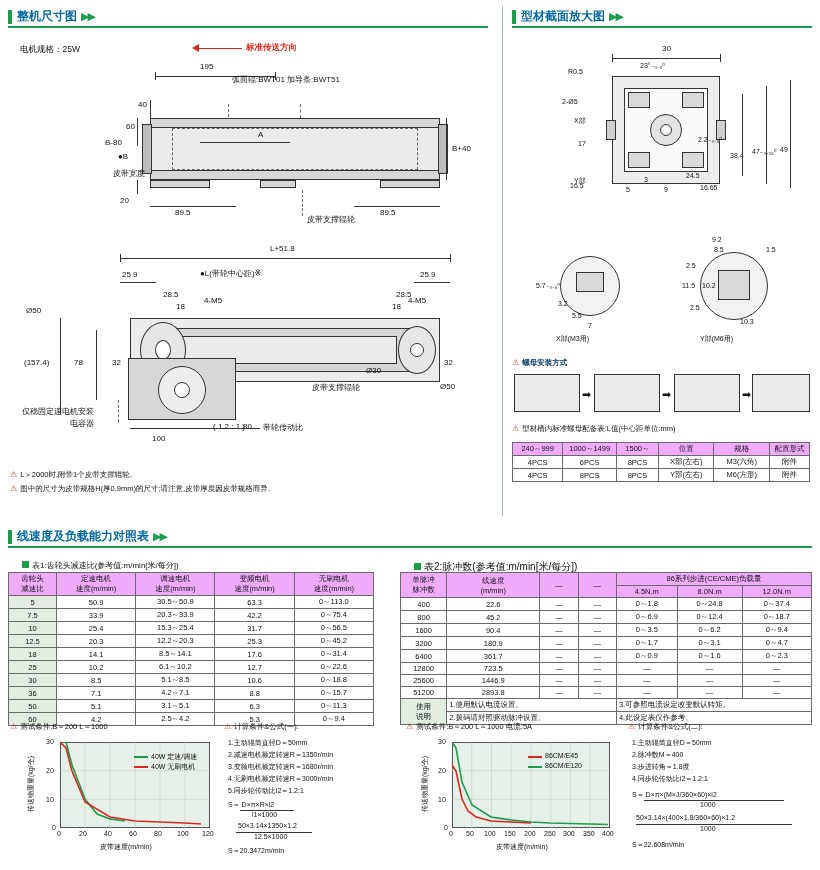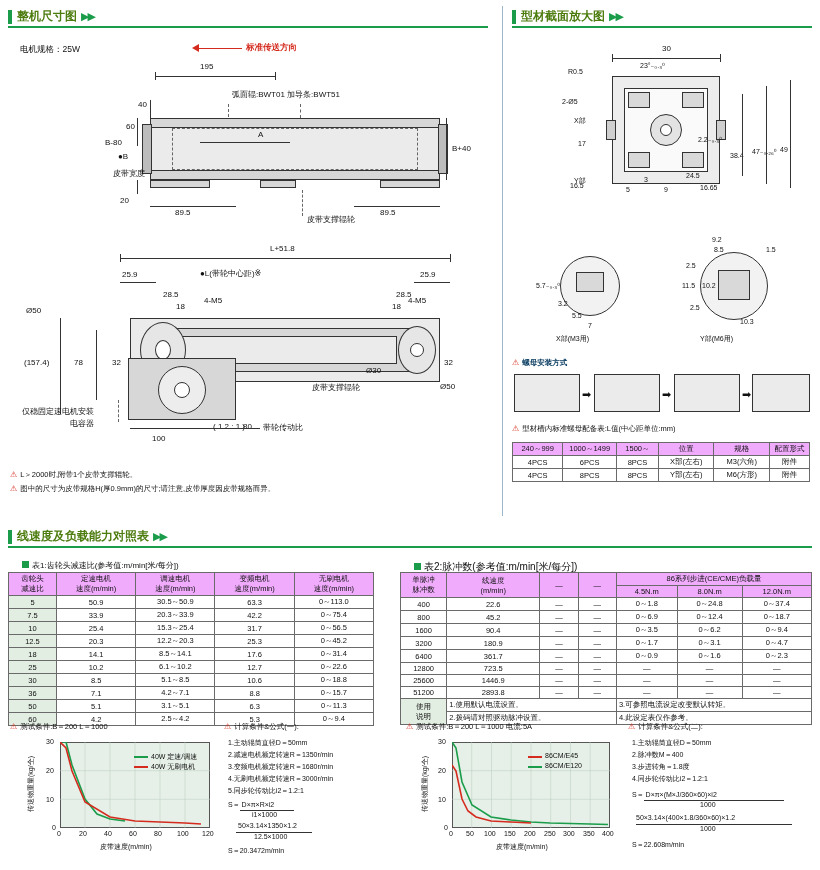--- a/index.html
+++ b/index.html
@@ -3,21 +3,21 @@
 <meta charset="utf-8">
 <style>
   html,body{margin:0;padding:0;}
   body{width:820px;height:870px;background:#fff;font-family:"Liberation Sans","DejaVu Sans",sans-serif;font-size:9px;color:#111;position:relative;}
   .page{position:relative;width:820px;height:870px;overflow:hidden;}
 
   
   .sec-hd{position:absolute;display:flex;align-items:center;font-weight:bold;font-size:12px;color:#0a3d62;}
   .sec-hd .bar{width:4px;height:14px;background:#1a9c4a;margin-right:5px;}
   .sec-hd .arrows{color:#1a9c4a;margin-left:4px;font-size:11px;letter-spacing:-2px;}
-  .sec-hd .txt{color:#4d7c0f;}
+  .sec-hd .txt{color:#0369a1;}
   .underline{position:absolute;height:2px;background:#1a9c4a;}
 
   .vline{position:absolute;width:1px;background:#9bb7c9;}
 
   
   .box{position:absolute;box-sizing:border-box;}
   .bdr{border:1px solid #333;}
   .gray{background:#d7d7d7;}
   .lgray{background:#ebebeb;}
   .dgray{background:#bdbdbd;}
@@ -73,21 +73,21 @@
 
   <div class="redline" style="left:196px;top:48px;width:46px;"></div>
   <div style="position:absolute;left:192px;top:44px;width:0;height:0;border-top:4px solid transparent;border-bottom:4px solid transparent;border-right:7px solid #d52b1e;"></div>
   <div class="lbl red" style="left:246px;top:42px;font-size:8.5px;font-weight:bold;">标准传送方向</div>
 
   <div class="dim dimh" style="left:155px;top:76px;width:120px;"></div>
   <div class="dim dimv" style="left:155px;top:72px;height:8px;"></div>
   <div class="dim dimv" style="left:275px;top:72px;height:8px;"></div>
   <div class="lbl" style="left:200px;top:62px;">195</div>
 
-  <div class="lbl" style="left:232px;top:89px;">弧面辊:BWT01   加导条:BWT51</div>
+  <div class="lbl" style="left:232px;top:74px;">弧面辊:BWT01   加导条:BWT51</div>
   <div class="dash" style="left:228px;top:104px;width:1px;height:18px;border-top:none;border-left:1px dashed #666;"></div>
   <div class="dash" style="left:300px;top:104px;width:1px;height:14px;border-top:none;border-left:1px dashed #666;"></div>
 
   <div class="box bdr lgray" style="left:150px;top:118px;width:290px;height:62px;"></div>
   <div class="box bdr gray" style="left:150px;top:118px;width:290px;height:10px;"></div>
   <div class="box bdr gray" style="left:150px;top:170px;width:290px;height:10px;"></div>
   <div class="box bdr" style="left:172px;top:128px;width:246px;height:42px;border:1px dashed #666;"></div>
 
   <div class="box bdr dgray" style="left:142px;top:124px;width:10px;height:50px;"></div>
   <div class="box bdr dgray" style="left:438px;top:124px;width:10px;height:50px;"></div>

